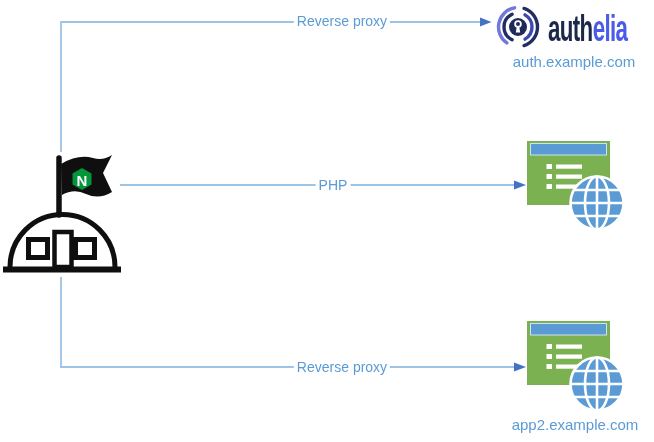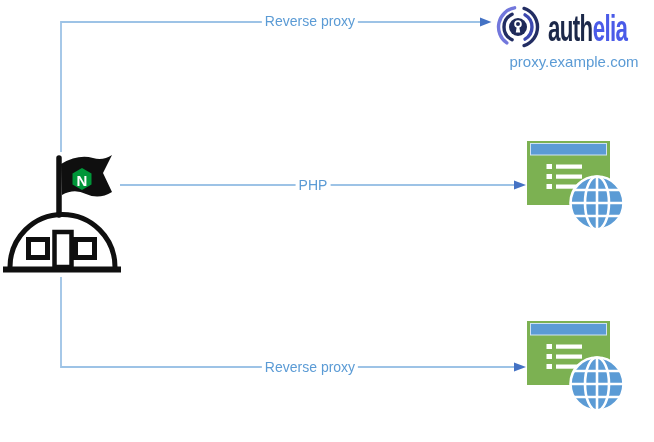--- a/index.html
+++ b/index.html
@@ -4,21 +4,21 @@
 <style>
   html,body{margin:0;padding:0;background:#fff;}
   .canvas{
     position:relative;width:654px;height:442px;background:#ffffff;overflow:hidden;
     font-family:"Liberation Sans", sans-serif;
   }
   .layer{position:absolute;left:0;top:0;}
   .conn-label{
     position:absolute;transform:translate(-50%,-50%);
     background:#ffffff;color:#5B9BD5;font-size:14px;line-height:16px;
-    padding:0 3px;white-space:nowrap;z-index:3;
+    padding:0 3px;white-space:nowrap;z-index:3;margin-left:32px;
   }
   .domain-label{
     position:absolute;transform:translate(-50%,-50%);
     color:#5B9BD5;font-size:15px;line-height:17px;white-space:nowrap;z-index:3;
   }
   .icon-abs{position:absolute;z-index:2;}
   .wordmark{
     position:absolute;left:548px;top:7px;height:44px;display:flex;align-items:center;
     font-size:36px;font-weight:bold;letter-spacing:-1px;white-space:nowrap;
     transform:scaleX(0.62);transform-origin:left center;z-index:3;
@@ -37,21 +37,21 @@
     <polygon points="480,17.5 491.5,22 480,26.5" fill="#4472C4"></polygon>
 
     <path d="M120,185 L514,185" fill="none" stroke="#9DC3E6" stroke-width="1.8"></path>
     <polygon points="514,180.5 526,185 514,189.5" fill="#4472C4"></polygon>
 
     <path d="M61,277 L61,367 L514,367" fill="none" stroke="#9DC3E6" stroke-width="1.8"></path>
     <polygon points="514,362.5 526,367 514,371.5" fill="#4472C4"></polygon>
   </svg>
 
   <div class="conn-label" style="left:310px;top:21px;">Reverse proxy</div>
-  <div class="conn-label" style="left:313px;top:185px;">PHP</div>
+  <div class="conn-label" style="left:301px;top:185px;">PHP</div>
   <div class="conn-label" style="left:310px;top:367px;">Reverse proxy</div>
 
   <svg class="icon-abs" style="left:0;top:145px;" width="136" height="136">
     <g>
       <line x1="59" y1="13" x2="59" y2="70" stroke="#0F0F0F" stroke-width="5.5" stroke-linecap="round"></line>
       <path d="M61,19 Q78,9 93,13 Q103,16 112,10 L103,28 L112,47 Q99,55 86,49 Q74,43 62,50 Z" fill="#0F0F0F"></path>
       <polygon points="82,23 91.5,28.5 91.5,39.5 82,45 72.5,39.5 72.5,28.5" fill="#009639"></polygon>
       <text x="82" y="35" text-anchor="middle" dominant-baseline="central" font-family="Liberation Sans, sans-serif" font-weight="bold" font-size="15" fill="#ffffff">N</text>
     </g>
     <g>
@@ -71,21 +71,21 @@
     <circle cx="30" cy="27" r="9" fill="#1F2A5A"></circle>
     <g>
       <circle cx="30" cy="24" r="2.9" fill="none" stroke="#ffffff" stroke-width="1.8"></circle>
       <path d="M28.8,26.5 L27.8,32.5 L32.2,32.5 L31.2,26.5 Z" fill="#ffffff"></path>
     </g>
   </svg>
   <div class="wordmark">
     <span class="brand-auth">auth</span>
       <span class="brand-elia">elia</span>
   </div>
-  <div class="domain-label" style="left:574px;top:61px;">proxy.example.com</div>
+  <div class="domain-label" style="left:574px;top:61px;">auth.example.com</div>
 
   <svg class="icon-abs" style="left:516px;top:138px;" width="114" height="97">
     <rect x="11" y="3" width="83" height="64" fill="#7CB152"></rect>
     <rect x="14.5" y="5.5" width="76" height="11.5" fill="#5B9BD5" stroke="#CFE2F3" stroke-width="1"></rect>
     <g fill="#ffffff">
       <rect x="30.5" y="26" width="5.5" height="5"></rect>
         <rect x="40" y="26.5" width="26" height="4.2"></rect>
       <rect x="30.5" y="36" width="5.5" height="5"></rect>
         <rect x="40" y="36.5" width="26" height="4.2"></rect>
       <rect x="30.5" y="46" width="5.5" height="5"></rect>
@@ -118,14 +118,15 @@
       <circle cx="81" cy="66" r="26.5" fill="#5B9BD5" stroke="#ffffff" stroke-width="2.6"></circle>
       <g fill="none" stroke="#ffffff" stroke-width="2.6">
         <ellipse cx="81" cy="66" rx="12" ry="26.5"></ellipse>
         <line x1="81" y1="39.5" x2="81" y2="92.5"></line>
         <line x1="54.5" y1="66" x2="107.5" y2="66"></line>
         <line x1="57.8" y1="53" x2="104.2" y2="53"></line>
         <line x1="57.8" y1="79" x2="104.2" y2="79"></line>
       </g>
     </g>
   </svg>
+  <div class="domain-label" style="left:575px;top:424px;">app2.example.com</div>
 
 </div>
 
 </body></html>

